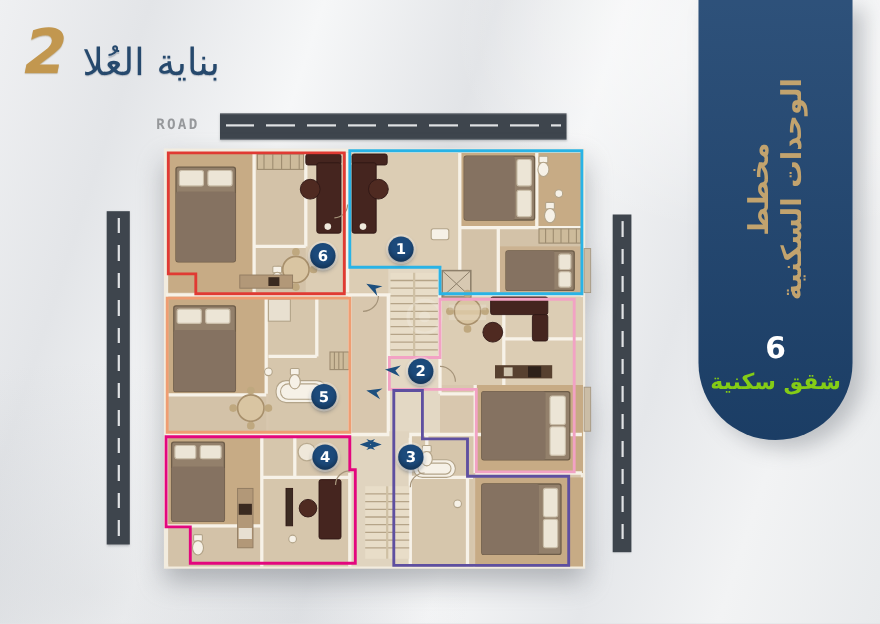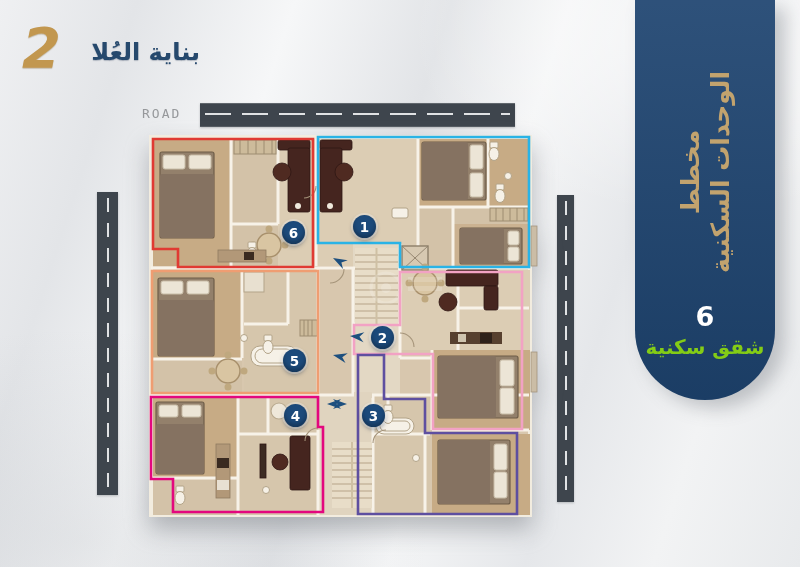--- a/index.html
+++ b/index.html
@@ -17,27 +17,27 @@
   }
   
   .logo{position:absolute;left:20px;top:24px;width:180px;height:66px;}
   .logo-number{
     position:absolute;left:2px;top:-4px;font-size:56px;line-height:1;
     font-weight:bold;font-style:italic;letter-spacing:-2px;
     text-shadow:0 1px 1px rgba(120,90,30,.35);
   }
   .logo-text{
     position:absolute;right:0;top:16px;direction:rtl;white-space:nowrap;
-    font-size:24px;font-weight:bold;line-height:1;
+    font-size:34px;font-weight:normal;line-height:1;
     text-shadow:0 1px 1px rgba(20,40,70,.25);
   }
   
   .road-label{
     position:absolute;left:142px;top:106px;
-    font-family:"DejaVu Sans Mono",monospace;font-size:13px;font-weight:normal;
+    font-family:"DejaVu Sans Mono",monospace;font-size:13px;font-weight:bold;
     letter-spacing:2px;color:#96989b;
   }
   .road{position:absolute;box-shadow:0 1px 2px rgba(90,95,100,.35);}
   .road-top{left:200px;top:103px;width:315px;height:22px;border-top:1px solid rgba(255,255,255,.18);border-bottom:1px solid rgba(255,255,255,.12);}
   .road-top .dash{position:absolute;left:5px;right:5px;top:9px;height:2px;
     background:repeating-linear-gradient(90deg,#e0e2e4 0 26px,transparent 26px 37px);}
   .road-left{left:97px;top:192px;width:21px;height:303px;}
   .road-right{left:557px;top:195px;width:17px;height:307px;}
   .road-v .dash{position:absolute;top:6px;bottom:6px;width:2px;left:50%;margin-left:-1px;
     background:repeating-linear-gradient(180deg,#e0e2e4 0 14px,transparent 14px 25px);}

